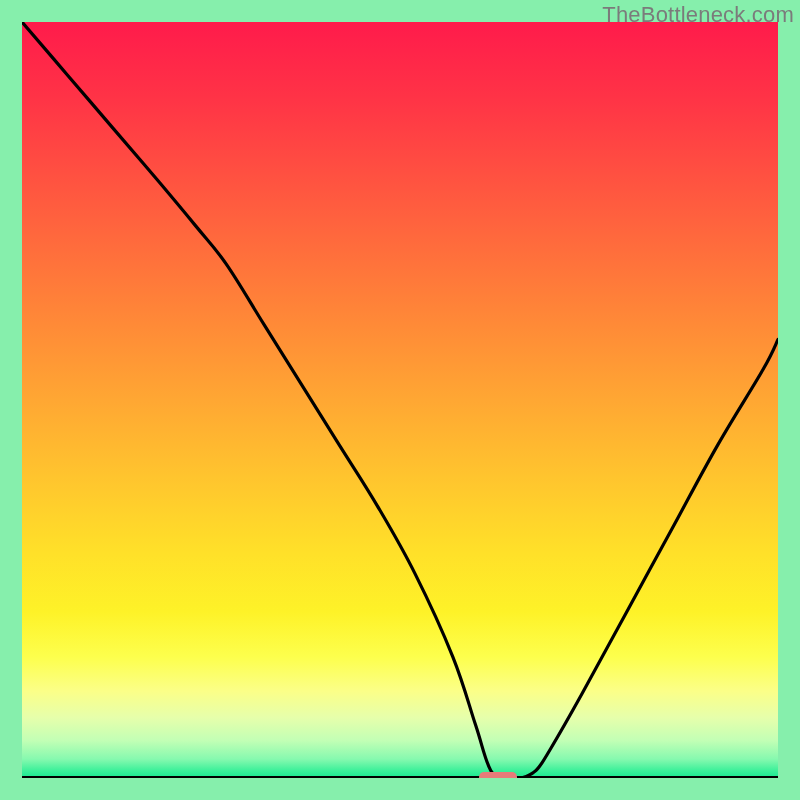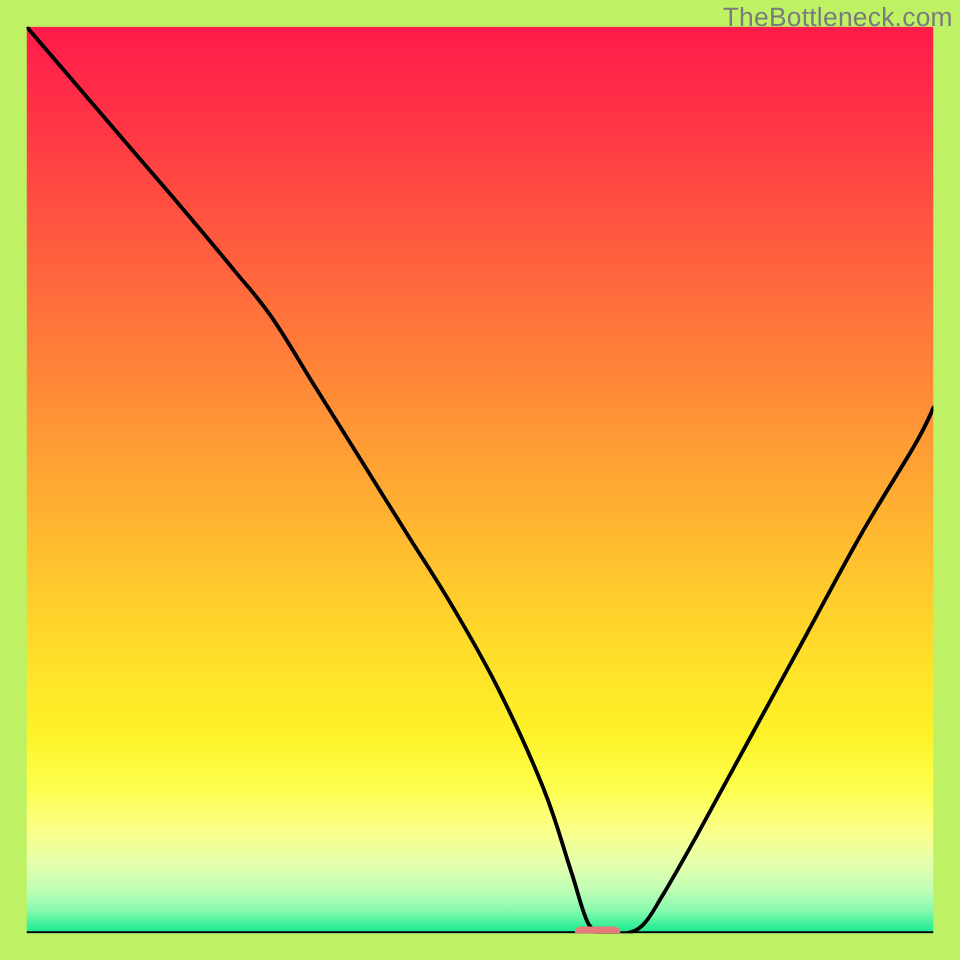--- a/index.html
+++ b/index.html
@@ -10,21 +10,21 @@
     background: #000;
     overflow: hidden;
     font-family: Arial, Helvetica, sans-serif;
   }
   .frame {
     position: absolute;
     left: 0;
     top: 0;
     width: 800px;
     height: 800px;
-    background: #bef264;
+    background: #86efac;
   }
   .plot-area {
     position: absolute;
     left: 22px;
     top: 22px;
     width: 756px;
     height: 756px;
     overflow: hidden;
   }
   .gradient-bg {

